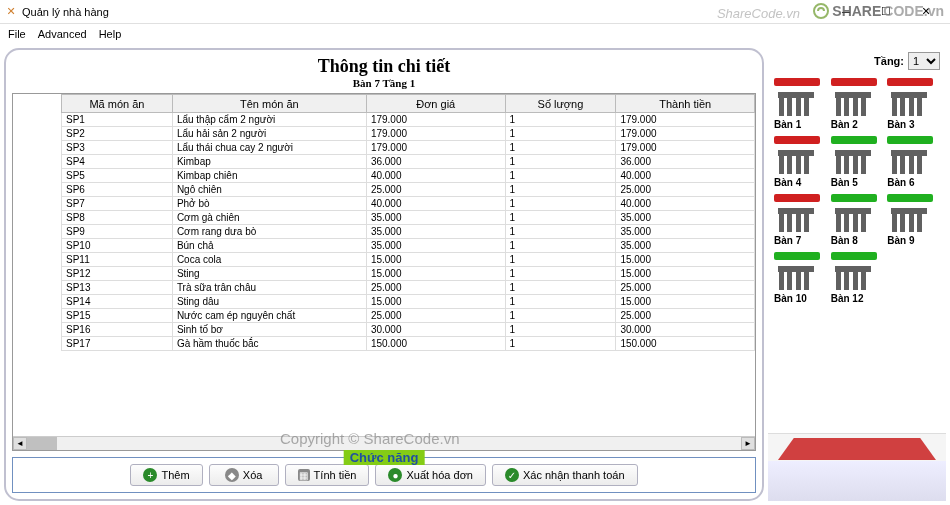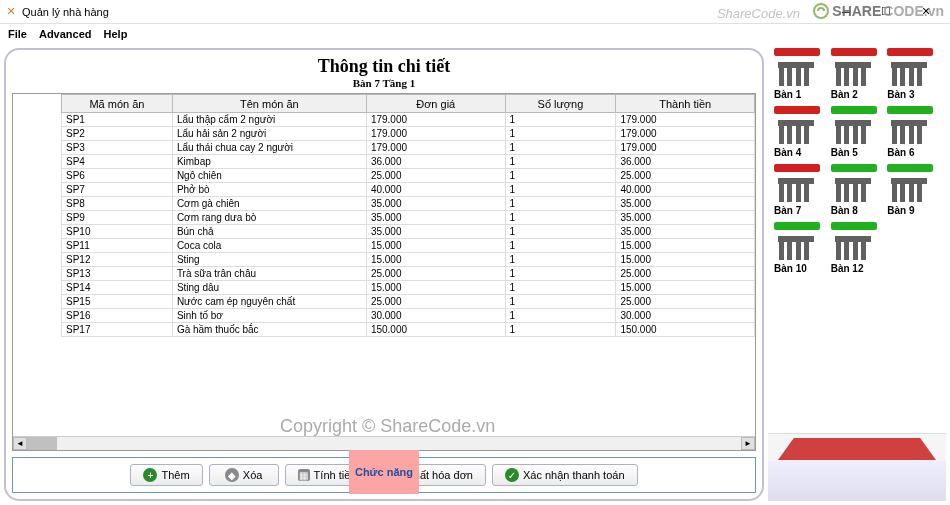--- a/index.html
+++ b/index.html
@@ -6,21 +6,21 @@
 body { font-family: "Segoe UI", Tahoma, sans-serif; font-size: 11px; background: #fff; width: 950px; height: 505px; overflow: hidden; position: relative; }
 
 
 .titlebar { height: 24px; display: flex; align-items: center; padding: 0 4px; border-bottom: 1px solid #e0e0e0; }
 .titlebar-icon { width: 14px; height: 14px; margin-right: 4px; display: flex; align-items: center; justify-content: center; color: #d08030; }
 .titlebar-text { flex: 1; font-size: 11px; }
 .titlebar-btns { display: flex; gap: 0; }
 .titlebar-btn { width: 40px; height: 24px; display: flex; align-items: center; justify-content: center; font-size: 11px; cursor: pointer; }
 
 
-.menubar { height: 20px; display: flex; align-items: center; padding: 0 2px; gap: 0; font-weight: bold; }
+.menubar { height: 20px; display: flex; align-items: center; padding: 0 2px; gap: 0; }
 .menu-item { padding: 2px 6px; font-size: 11px; cursor: pointer; }
 
 
 .content { display: flex; height: calc(505px - 44px); padding: 4px; gap: 4px; }
 .left-panel { flex: 1; display: flex; flex-direction: column; border: 2px solid #c0c0d0; border-radius: 15px; padding: 6px; }
 .right-panel { width: 178px; display: flex; flex-direction: column; }
 
 
 .detail-title { text-align: center; font-size: 18px; font-weight: bold; font-family: "Times New Roman", serif; }
 .detail-sub { text-align: center; font-size: 11px; font-weight: bold; font-family: "Times New Roman", serif; margin-bottom: 4px; }
@@ -36,21 +36,21 @@
 .col-name { width: 28%; }
 .col-price { width: 20%; }
 .col-qty { width: 16%; }
 .col-total { width: 20%; }
 .hscroll { height: 14px; background: #f0f0f0; border-top: 1px solid #ccc; display: flex; }
 .hscroll-thumb { height: 100%; background: #c0c0c0; }
 .hscroll-arrow { width: 14px; height: 100%; background: #e0e0e0; border: 1px solid #bbb; font-size: 8px; display: flex; align-items: center; justify-content: center; }
 
 
 .func-set { border: 1px solid #7090c0; margin-top: 6px; padding: 6px; position: relative; }
-.func-legend { position: absolute; top: -8px; left: 50%; transform: translateX(-50%); background: #fca5a5; padding: 16px 6px; color: #2050a0; font-size: 11px; font-weight: bold; }
+.func-legend { position: absolute; top: -8px; left: 50%; transform: translateX(-50%); background: #84cc16; padding: 0 6px; color: #2050a0; font-size: 13px; font-weight: bold; }
 .func-btns { display: flex; gap: 6px; justify-content: center; }
 .func-btn { display: flex; align-items: center; gap: 4px; padding: 3px 12px; border: 1px solid #b0b0c0; border-radius: 3px; background: linear-gradient(#fdfdfd,#ececec); cursor: pointer; font-size: 11px; min-width: 70px; justify-content: center; }
 .func-icon { width: 14px; height: 14px; border-radius: 50%; display: flex; align-items: center; justify-content: center; font-size: 10px; color: #fff; }
 .ic-add { background: #2a8a2a; }
 .ic-del { background: #888; }
 .ic-exp { background: #2a8a2a; }
 
 
 .floor-row { display: flex; align-items: center; justify-content: flex-end; padding: 4px 6px 8px; gap: 4px; font-size: 11px; font-weight: bold; }
 .floor-combo { width: 32px; height: 18px; border: 1px solid #999; font-size: 11px; }
@@ -70,21 +70,21 @@
 
 .right-img { margin-top: auto; height: 68px; background: #f5f5f5; border-top: 1px solid #ddd; display: flex; align-items: flex-end; justify-content: center; position: relative; overflow: hidden; }
 .shop-roof { position: absolute; top: 4px; left: 10px; right: 10px; height: 22px; background: #d04040; clip-path: polygon(10% 0, 90% 0, 100% 100%, 0 100%); }
 .shop-body { position: absolute; bottom: 0; left: 0; right: 0; height: 40px; background: linear-gradient(#eef, #dde); }
 
 
 .wm { position: absolute; font-size: 18px; color: #888; opacity: 0.7; pointer-events: none; font-family: Arial; }
 .wm-logo { top: 2px; right: 6px; display: flex; align-items: center; gap: 2px; font-weight: bold; font-size: 14px; }
 .wm-logo .s1 { color: #404040; }
 .wm-logo .s2 { color: #888; }
-.wm-center { top: 416px; left: 280px; font-size: 18px; }
+.wm-center { top: 430px; left: 280px; font-size: 15px; }
 .wm-topr { top: 6px; right: 150px; font-size: 13px; color: #aaa; font-style: italic; }
 </style>
 </head>
 <body>
 
 <div class="titlebar">
   <span class="titlebar-icon">✕</span>
   <span class="titlebar-text">Quản lý nhà hàng</span>
   <div class="titlebar-btns">
     <div class="titlebar-btn">─</div>
@@ -139,20 +139,27 @@
                 <td class="num">179.000</td>
               </tr>
               <tr>
                 <td>SP4</td>
                 <td>Kimbap</td>
                 <td class="num">36.000</td>
                 <td class="num">1</td>
                 <td class="num">36.000</td>
               </tr>
               <tr>
+                <td>SP5</td>
+                <td>Kimbap chiên</td>
+                <td class="num">40.000</td>
+                <td class="num">1</td>
+                <td class="num">40.000</td>
+              </tr>
+              <tr>
                 <td>SP6</td>
                 <td>Ngô chiên</td>
                 <td class="num">25.000</td>
                 <td class="num">1</td>
                 <td class="num">25.000</td>
               </tr>
               <tr>
                 <td>SP7</td>
                 <td>Phở bò</td>
                 <td class="num">40.000</td>
@@ -261,20 +268,26 @@
         </div>
         <div class="func-btn">
           <span class="func-icon" style="background:#2a8a2a">✓</span>
           <span>Xác nhận thanh toán</span>
         </div>
       </div>
     </div>
   </div>
 
   <div class="right-panel">
+    <div class="floor-row">
+      <span>Tầng:</span>
+      <select class="floor-combo">
+        <option>1</option>
+      </select>
+    </div>
     <div class="tables-grid" id="tables-grid">
         <div class="table-cell">
     <div class="table-roof roof-red"></div>
     <div class="table-body">
       <div class="table-top"></div>
       <div class="table-leg l1"></div>
             <div class="table-leg l2"></div>
       <div class="table-leg l3"></div>
             <div class="table-leg l4"></div>
     </div>

